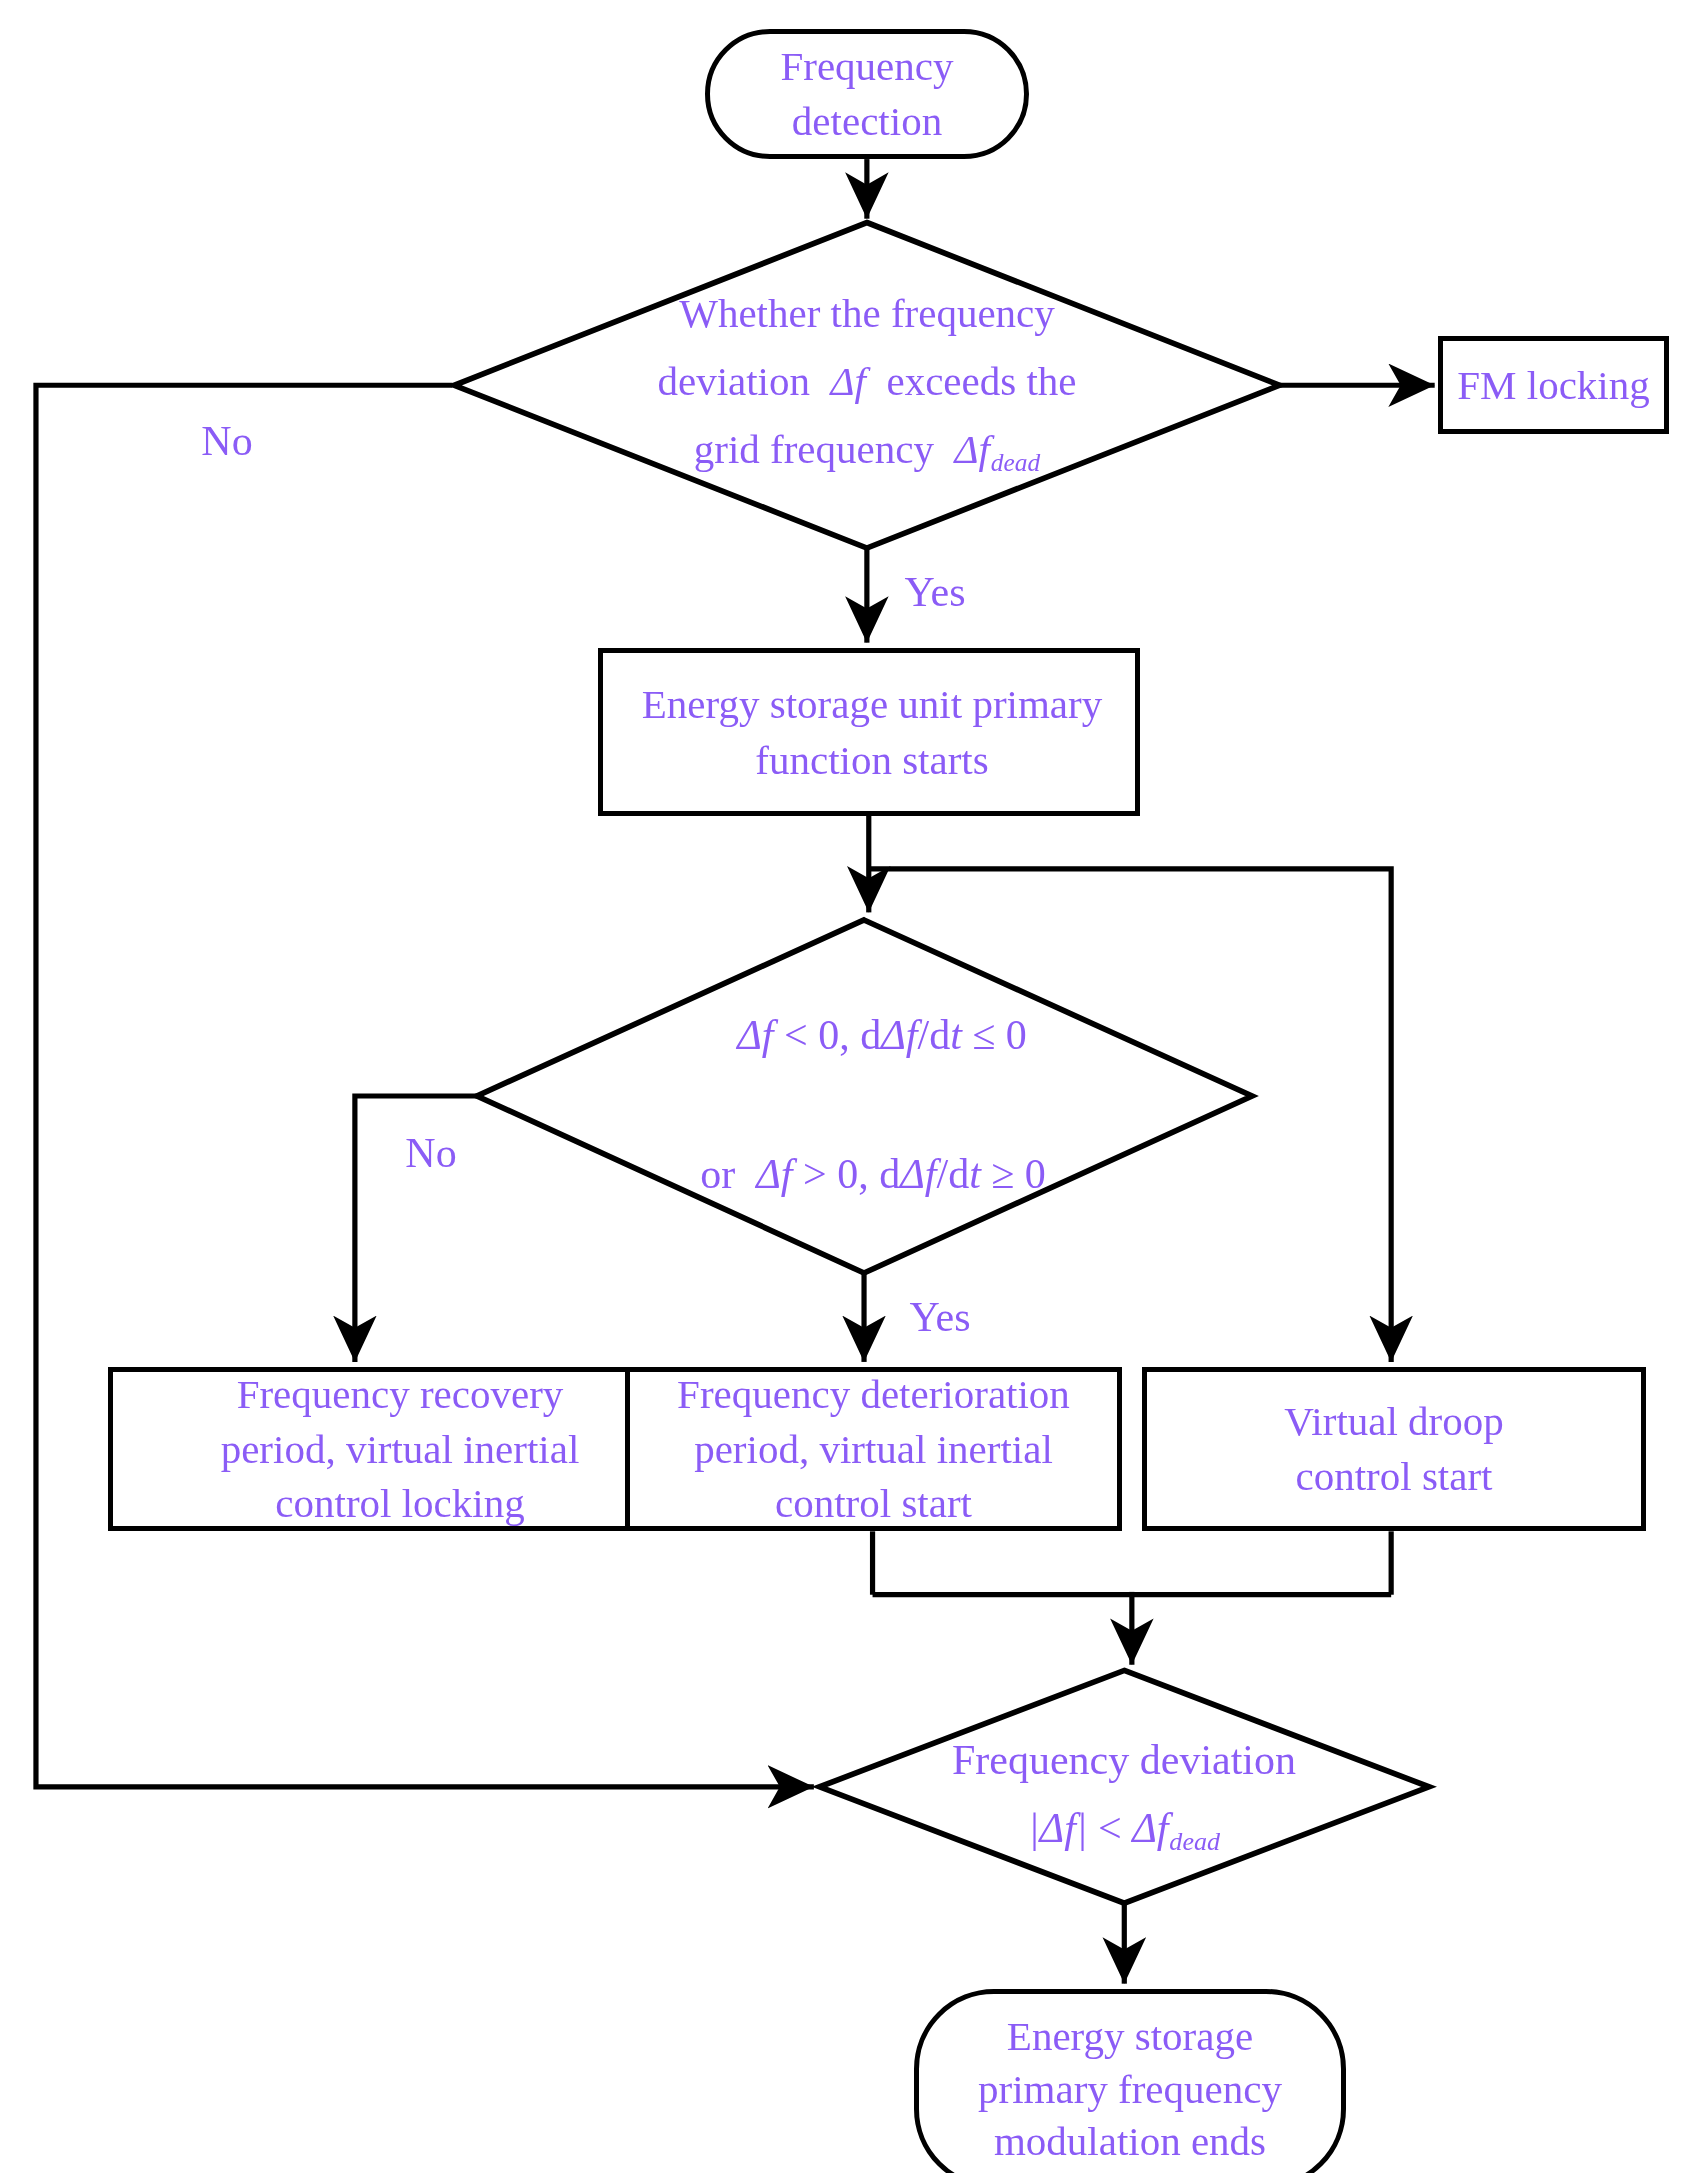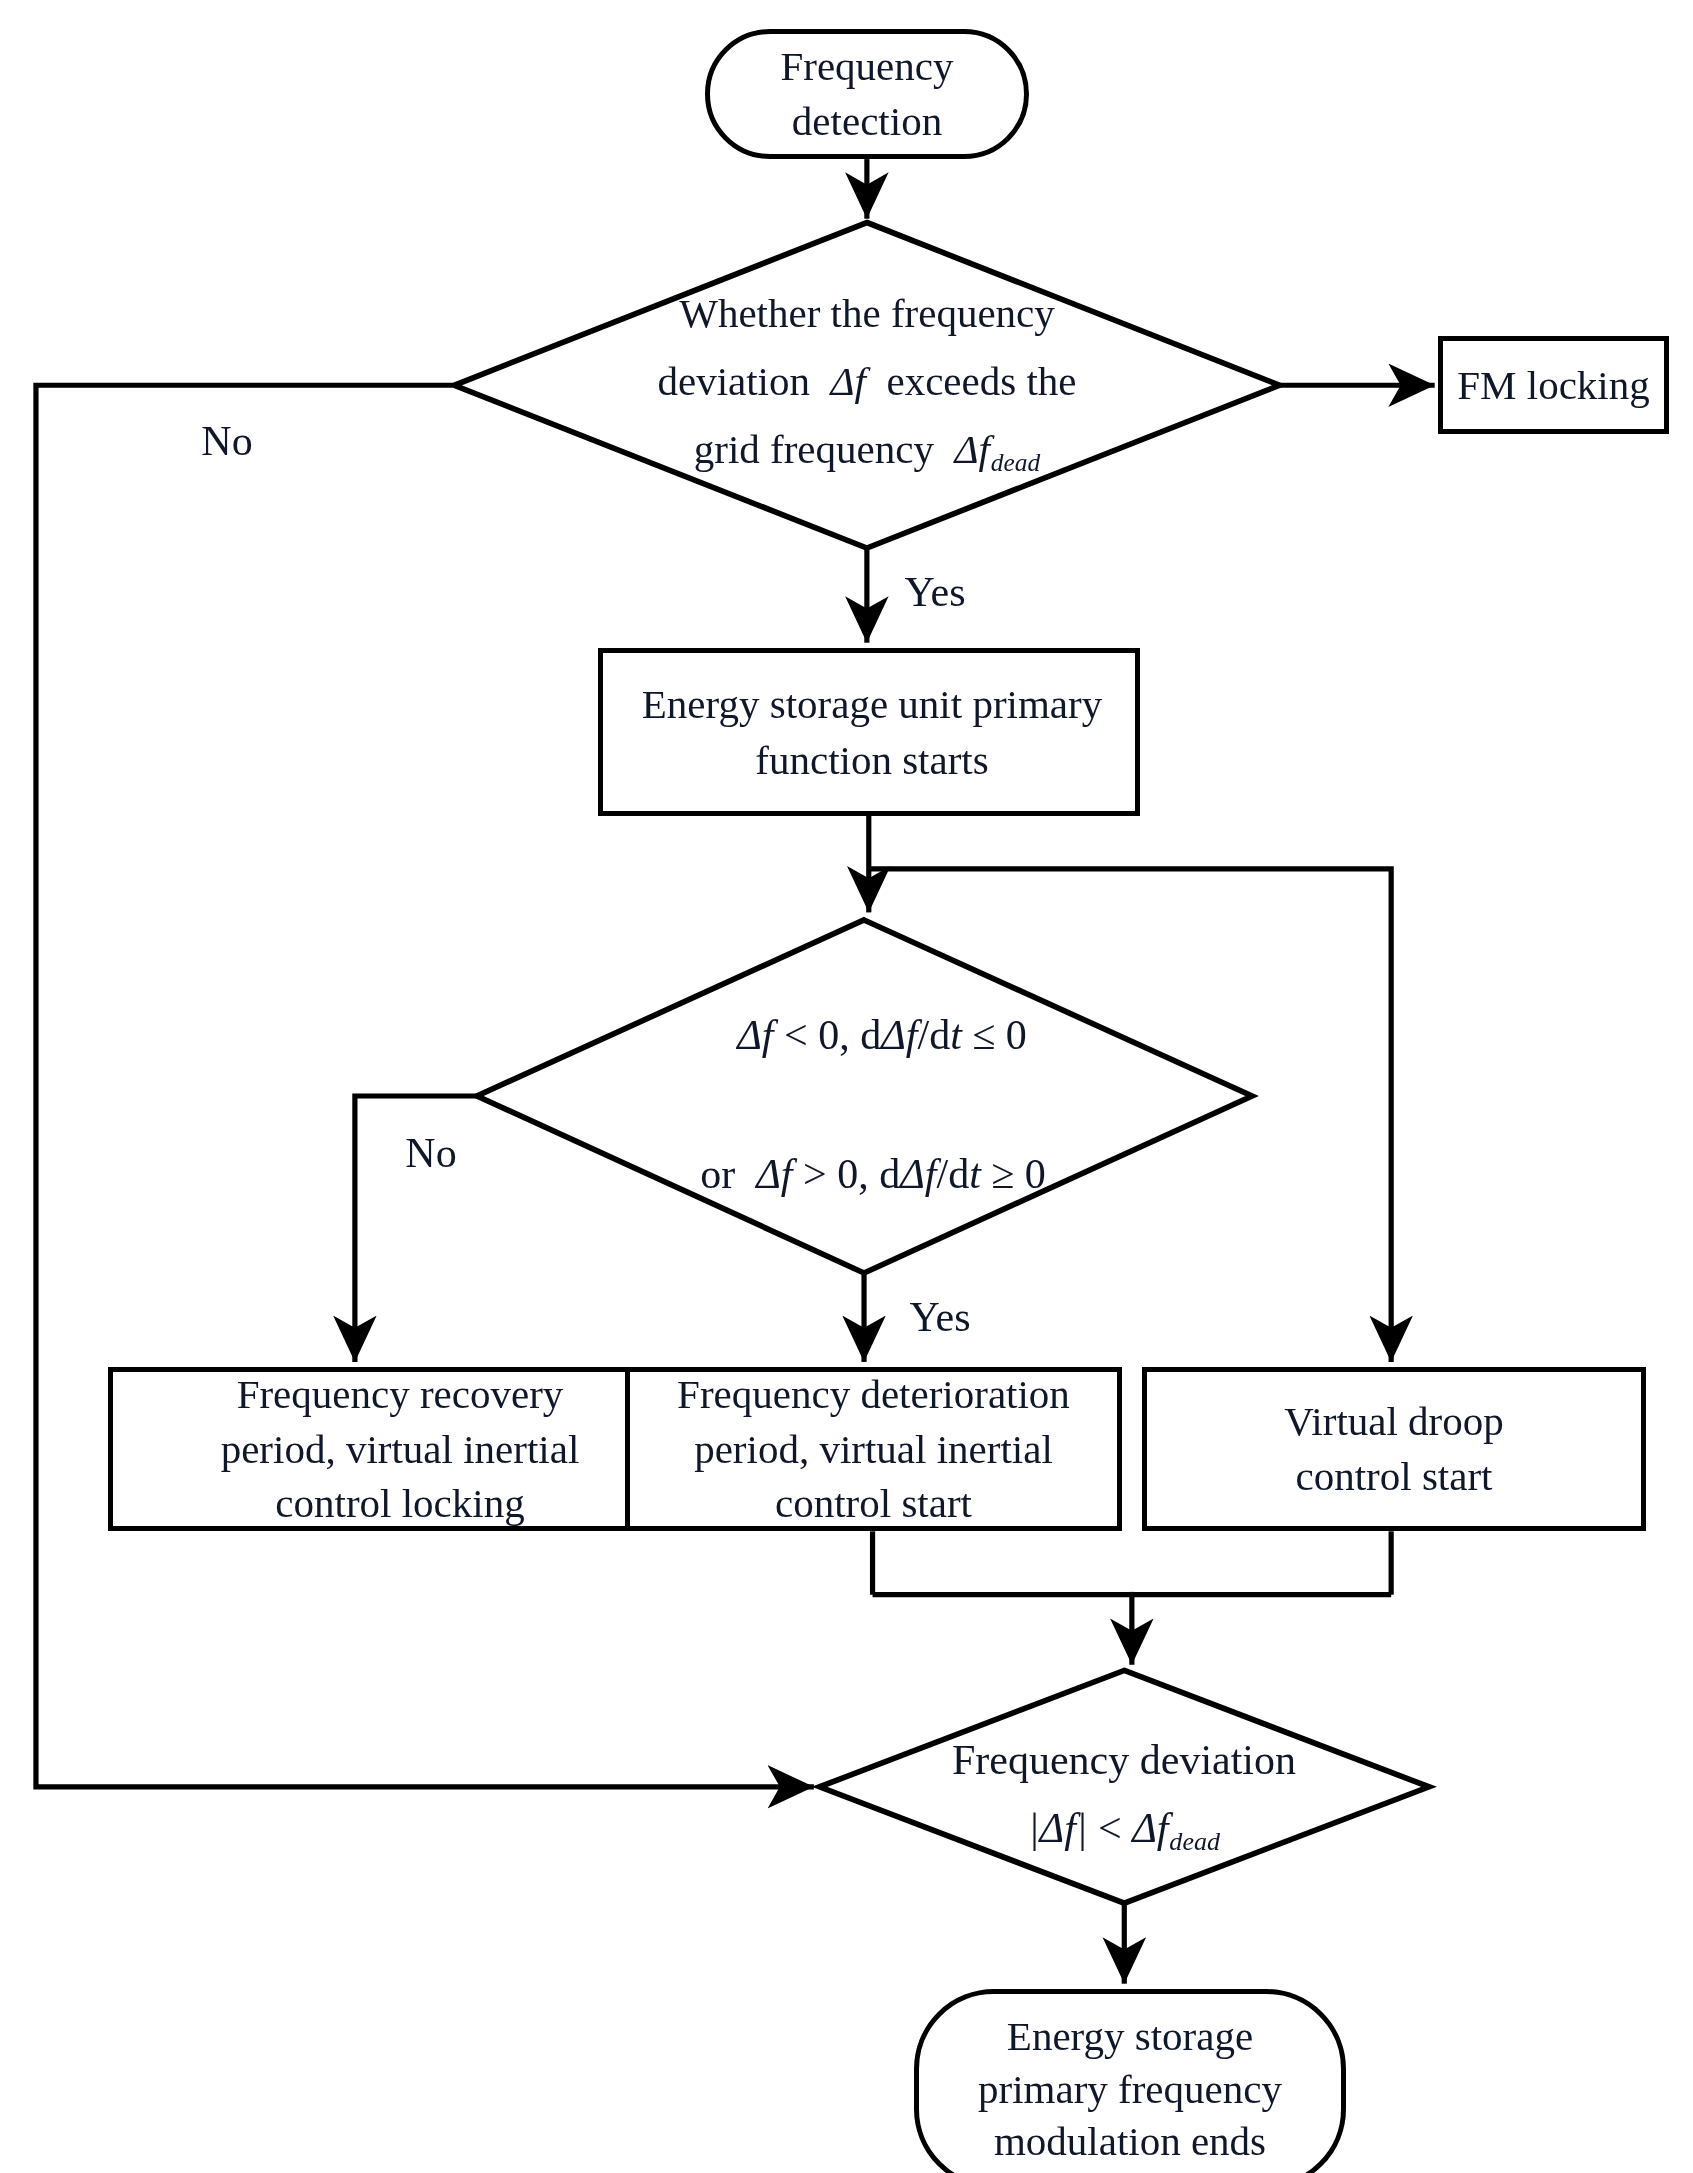--- a/index.html
+++ b/index.html
@@ -6,21 +6,21 @@
     margin: 0;
     padding: 0;
     background: #ffffff;
   }
   #canvas {
     position: relative;
     width: 1694px;
     height: 2174px;
     background: #ffffff;
     font-family: "Liberation Serif", "DejaVu Serif", serif;
-    color: #0f172a;
+    color: #8b5cf6;
     overflow: hidden;
   }
   #wires {
     position: absolute;
     left: 0;
     top: 0;
   }
   .node {
     position: absolute;
     box-sizing: border-box;

